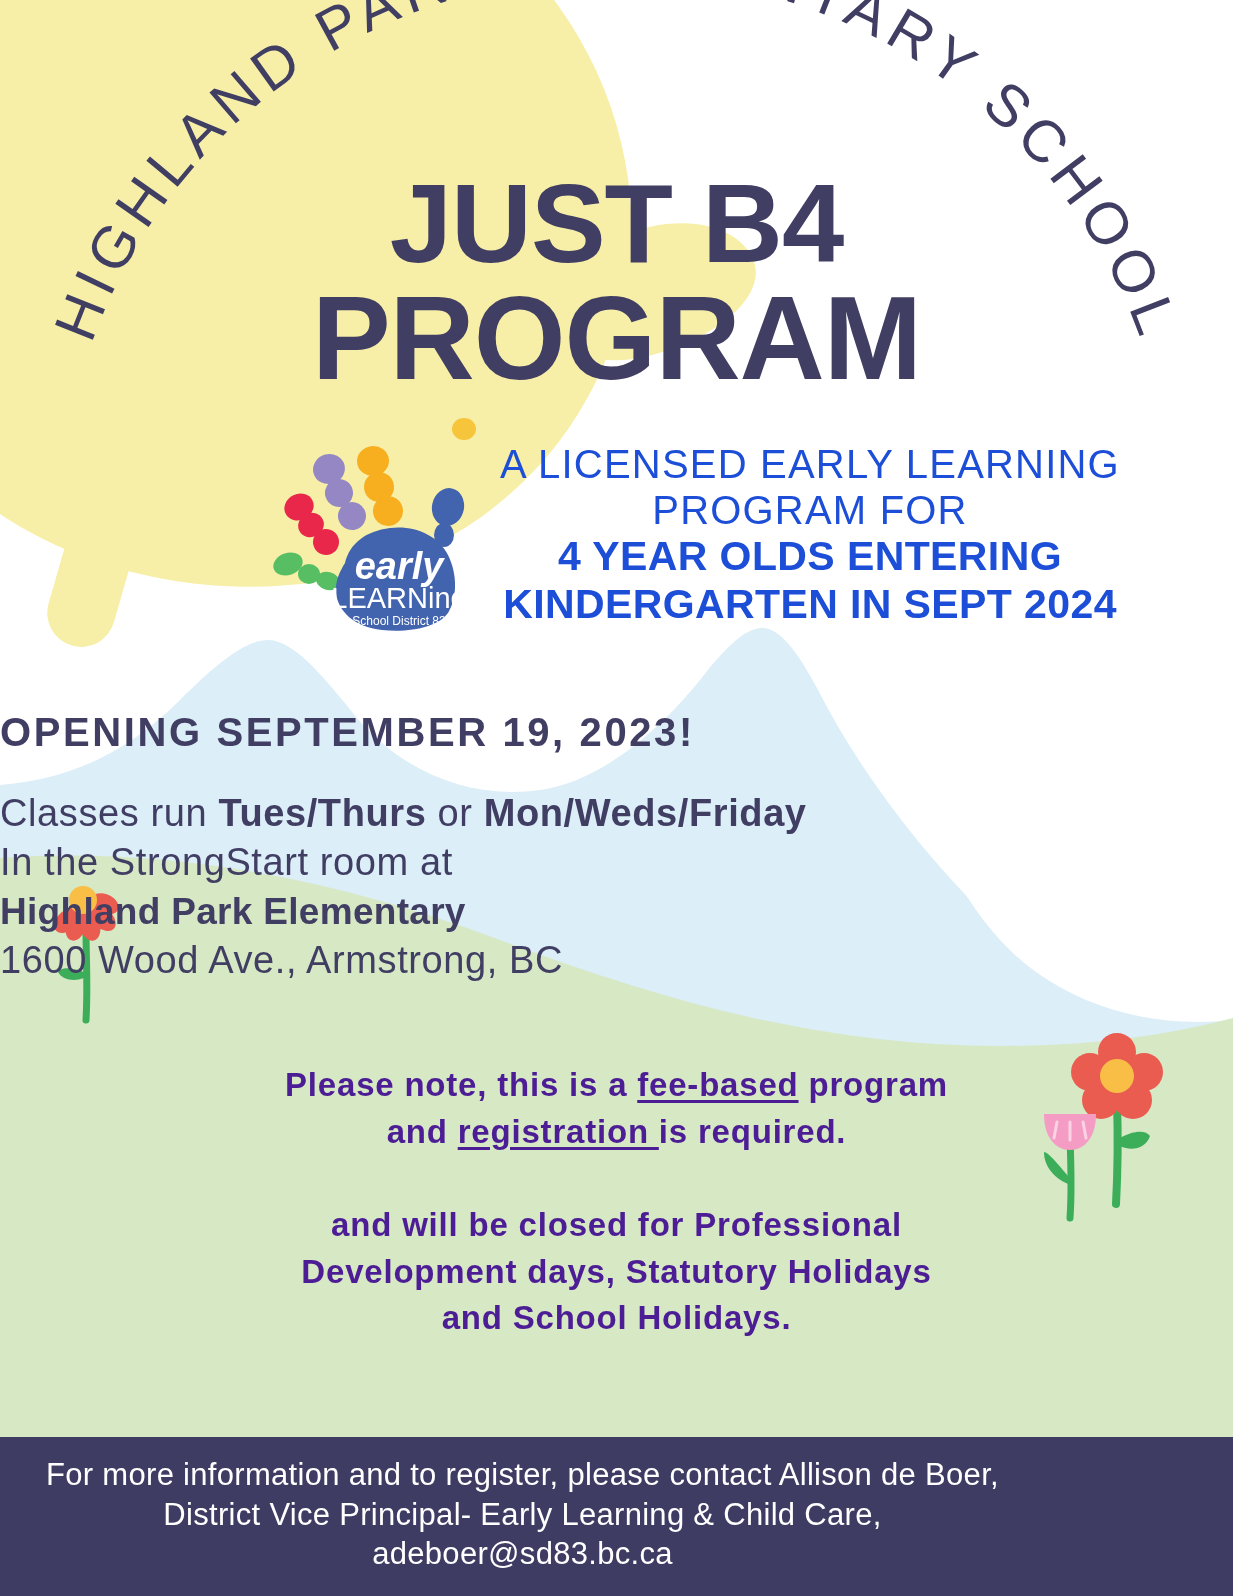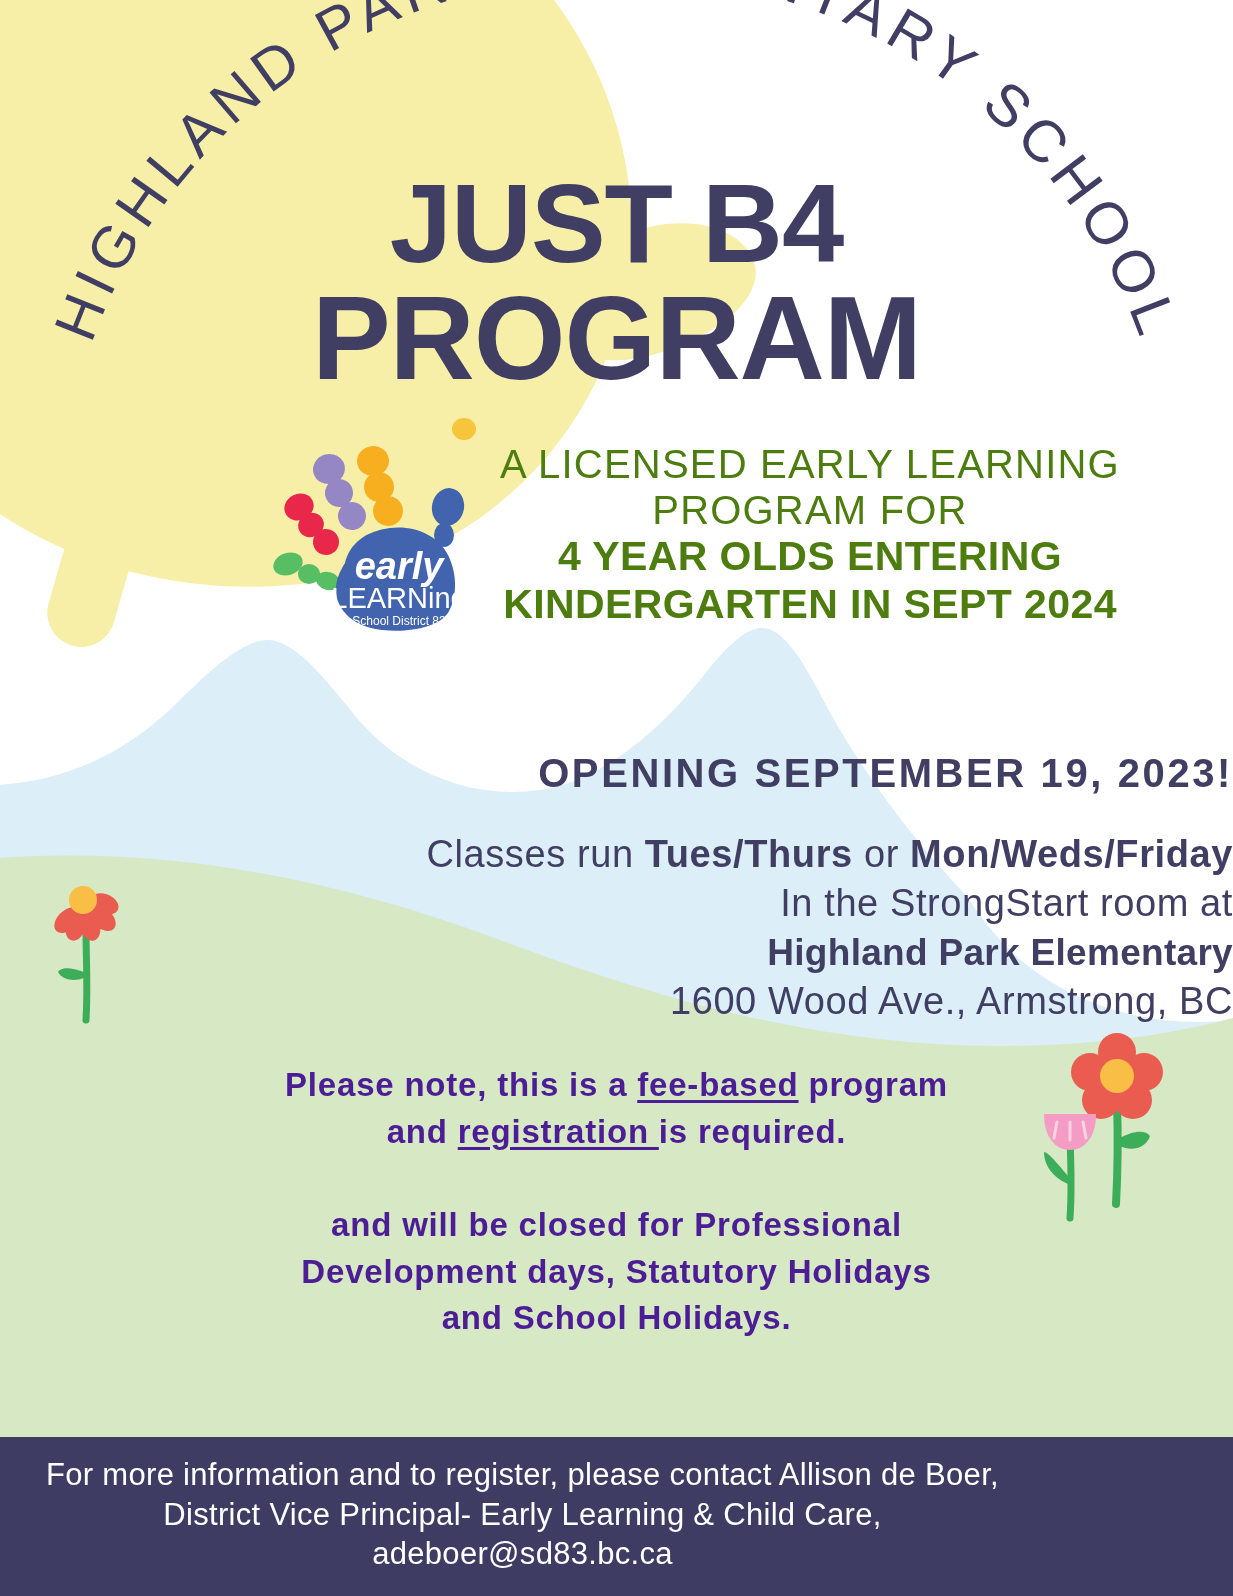--- a/index.html
+++ b/index.html
@@ -69,33 +69,32 @@
   .title-line.l2{font-size:118px;margin-top:8px;}
 
   .sub-row{
     position:absolute;left:0;top:427px;width:1233px;height:215px;
     display:flex;align-items:center;justify-content:flex-start;
     padding-left:262px;box-sizing:border-box;z-index:6;
   }
   .logo-hand{position:relative;width:210px;height:208px;flex:0 0 210px;}
   .sub-text{
     margin-left:8px;flex:0 0 auto;text-align:center;width:660px;
-    color:#4d7c0f;line-height:1.16;
+    color:#1d4ed8;line-height:1.16;
   }
   .sub-text .thin{
     display:block;font-size:40px;font-weight:400;letter-spacing:1.2px;
   }
   .sub-text .bold{
     display:block;font-size:41px;font-weight:bold;letter-spacing:0.4px;
   }
 
   .mid-block{
-    position:absolute;left:0;top:710px;width:1233px;text-align:right;z-index:6;
+    position:absolute;left:0;top:710px;width:1233px;text-align:left;z-index:6;
     color:#413E63;
-    margin-top:41px;
   }
   .opening{
     font-size:40px;font-weight:bold;letter-spacing:2.6px;
     display:block;margin-bottom:34px;
   }
   .line-reg{font-size:38px;font-weight:400;display:block;line-height:1.3;letter-spacing:0.6px;}
   .line-reg b{font-weight:bold;}
   .line-bold{font-size:37px;font-weight:bold;display:block;line-height:1.3;letter-spacing:0.3px;}
 
   .note-block{

